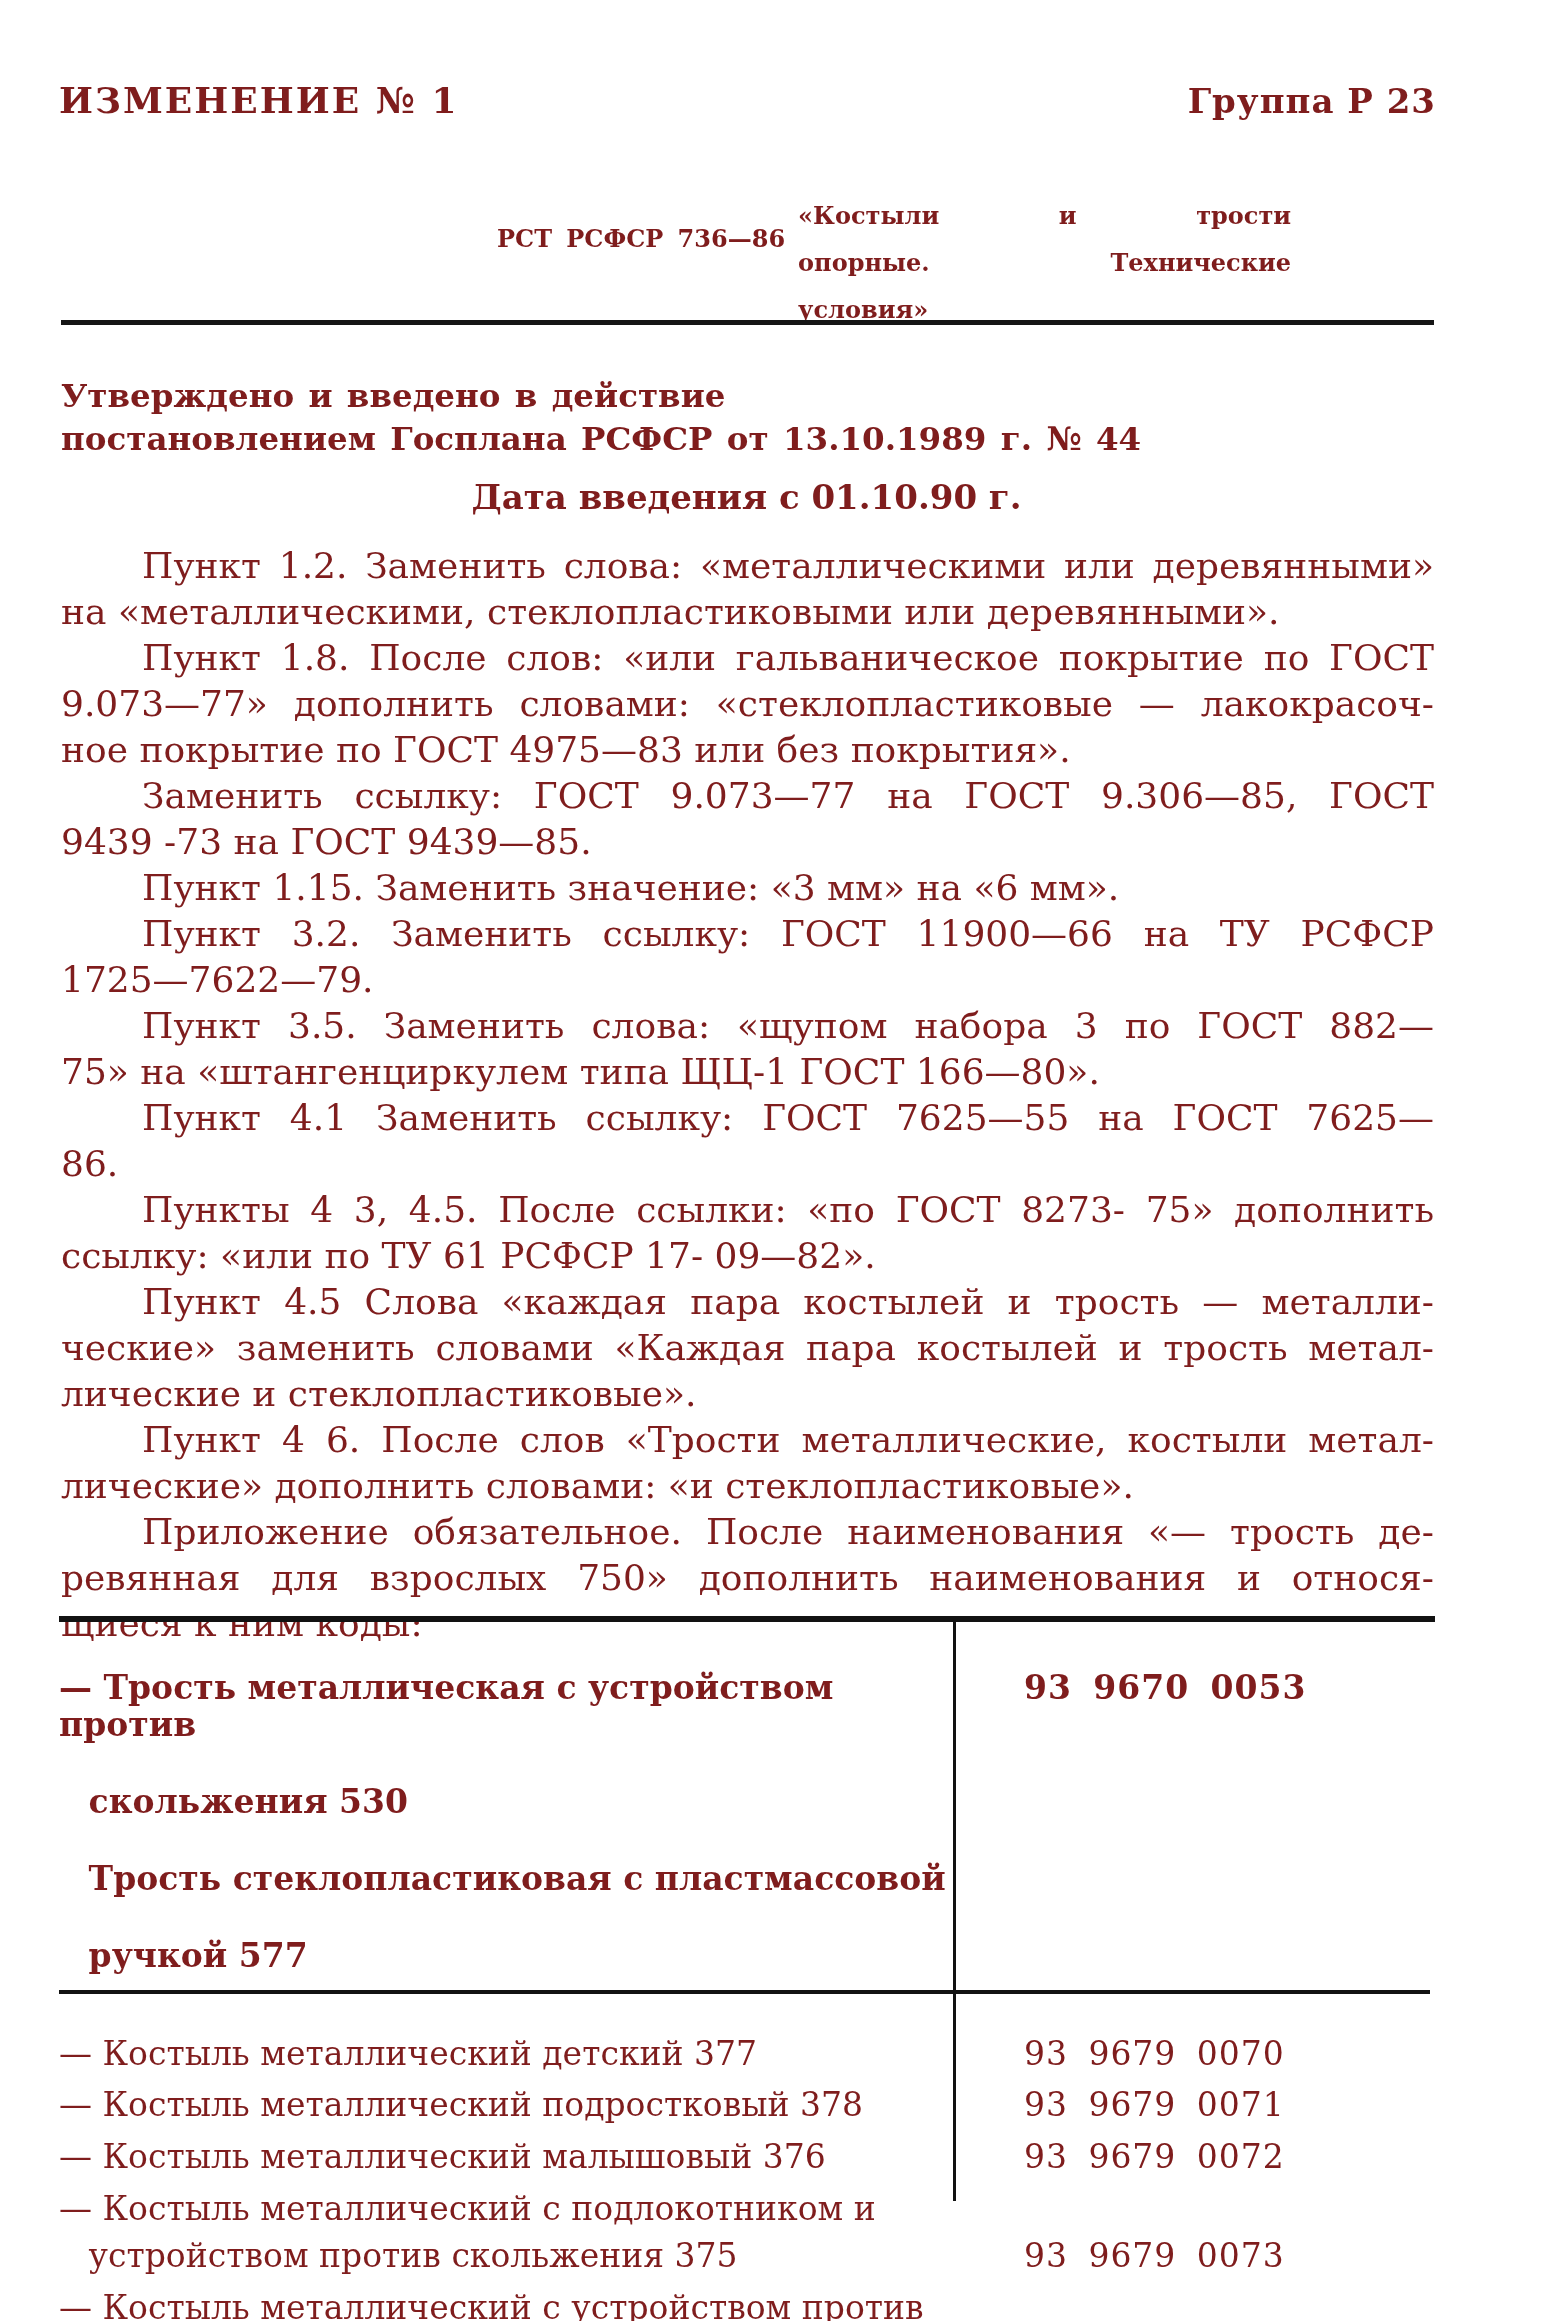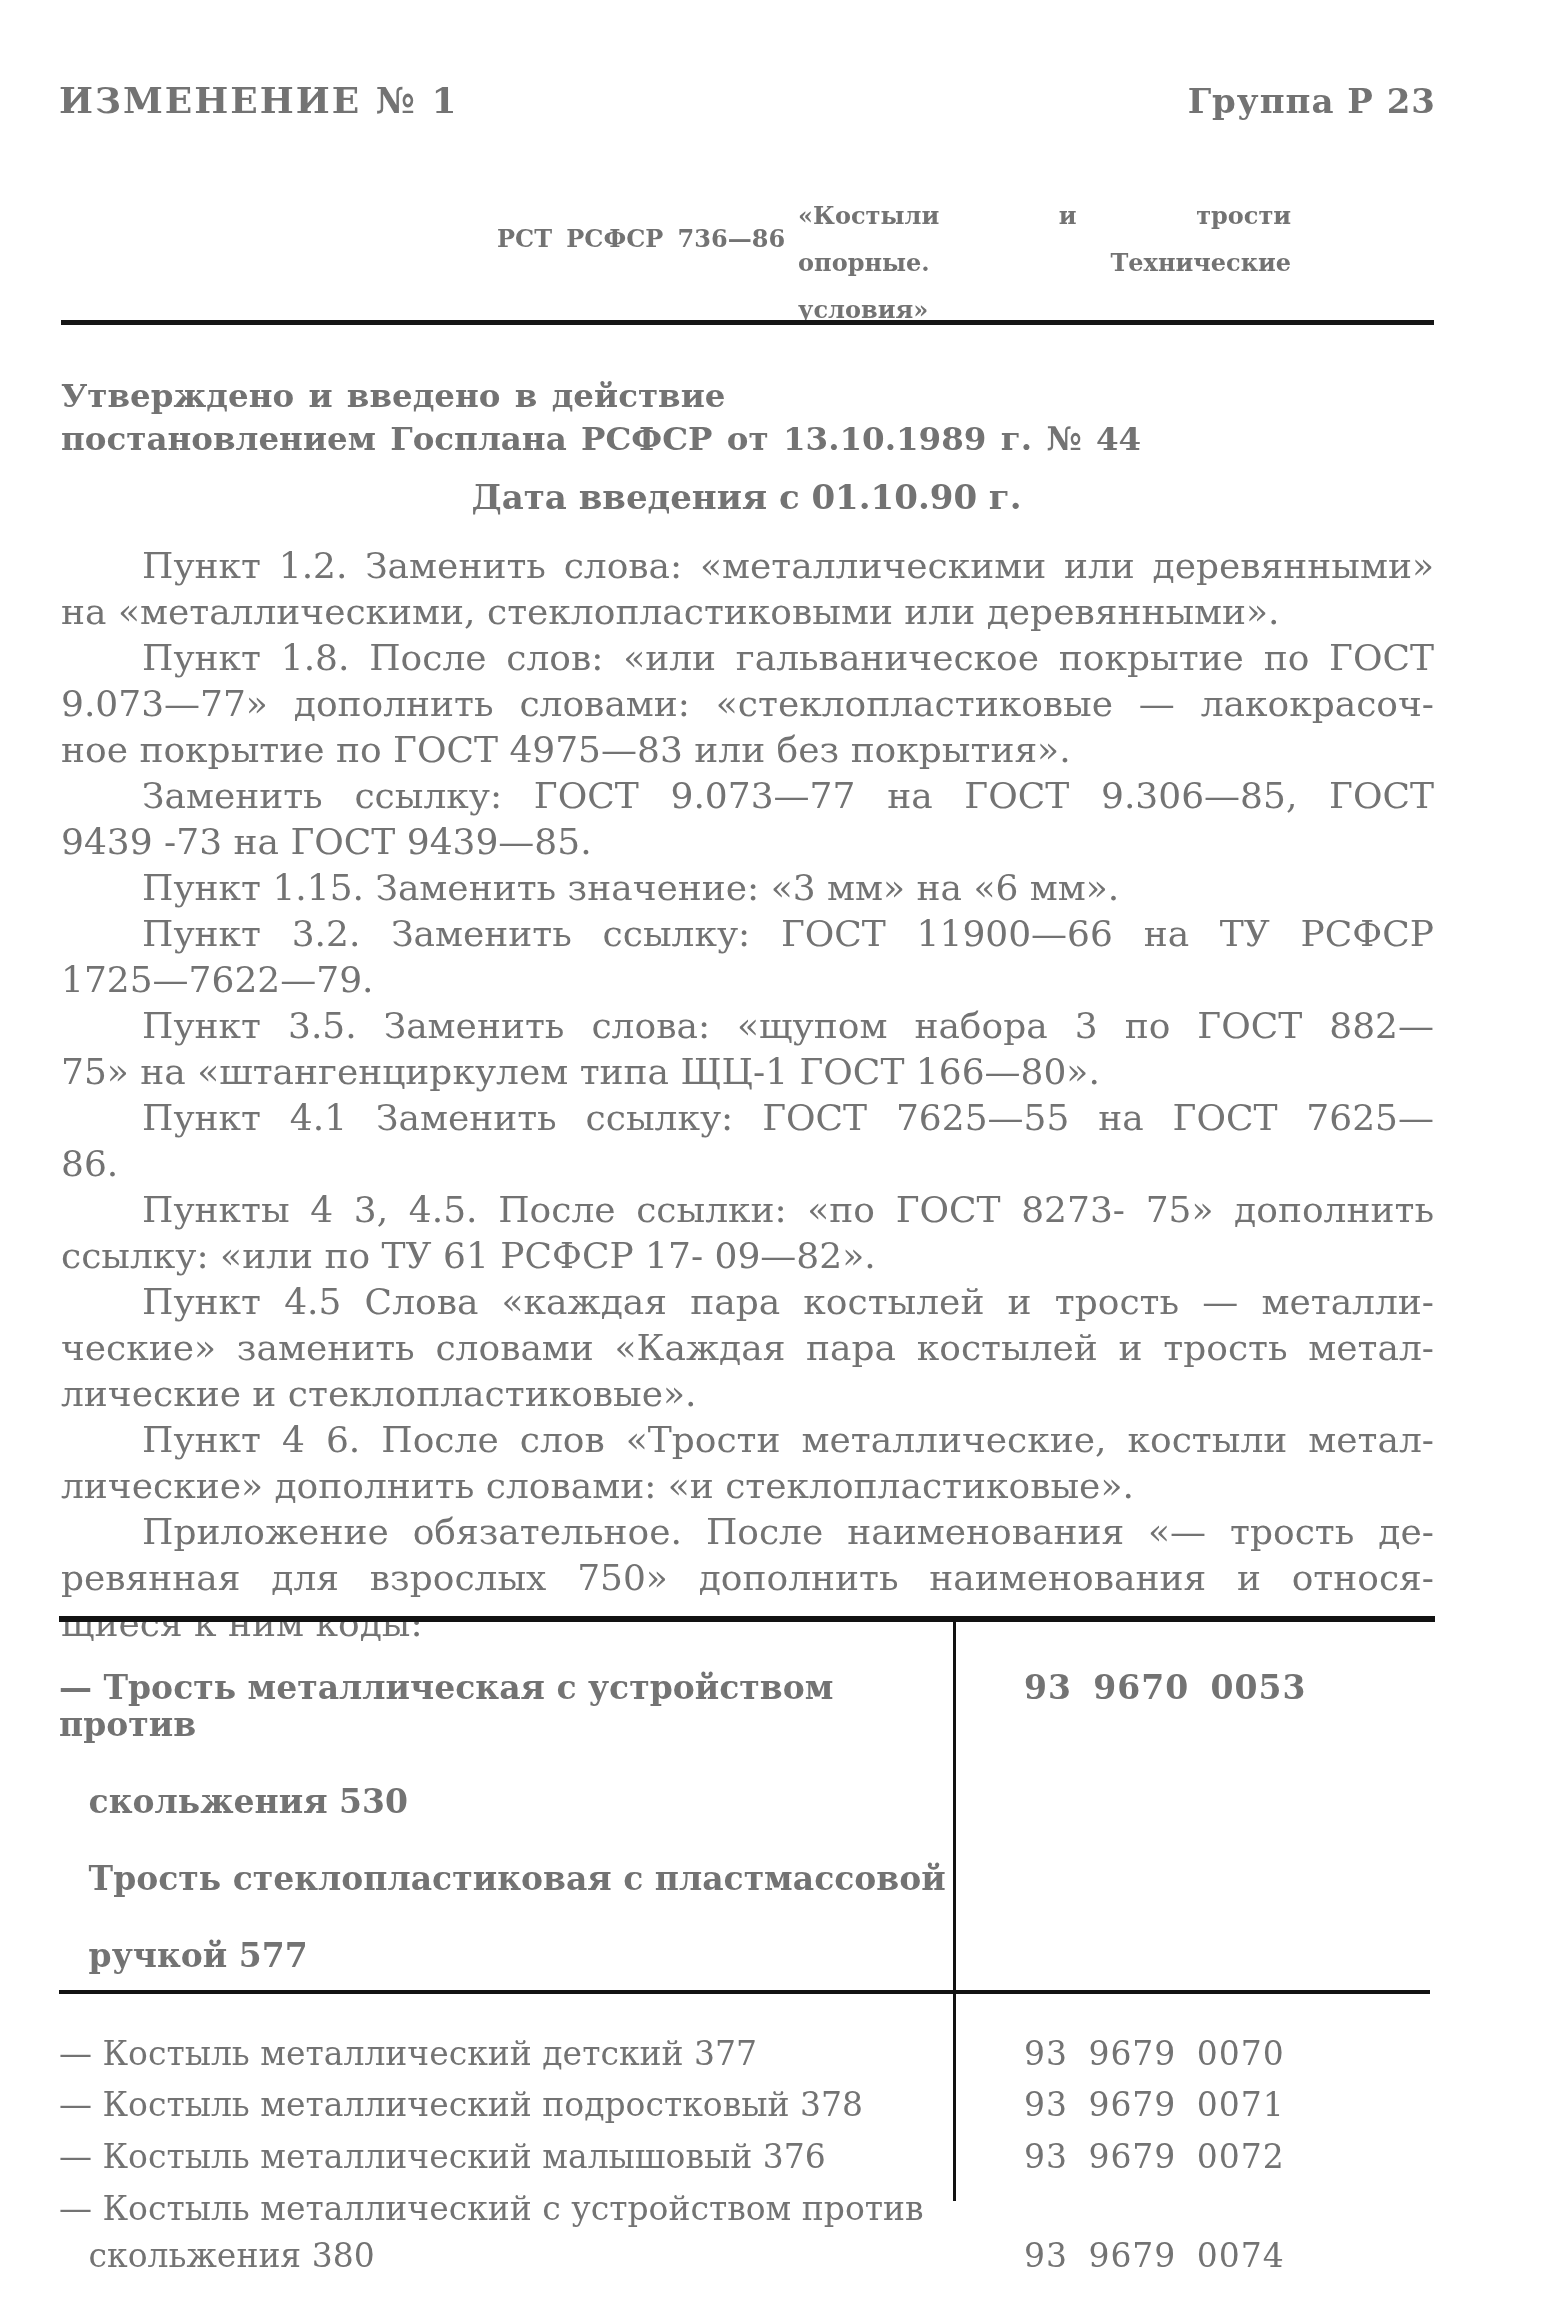--- a/index.html
+++ b/index.html
@@ -1,21 +1,21 @@
 <!DOCTYPE html>
 <html><head>
 <meta charset="utf-8">
 <style>
   html, body { margin: 0; padding: 0; background: #e8e8e8; }
   .page {
     position: relative;
     width: 1567px;
     height: 2322px;
     background: #ffffff;
-    color: #737373;
+    color: #7f1d1d;
     font-family: "DejaVu Serif", serif;
     overflow: hidden;
   }
   
   .topline {
     position: absolute;
     top: 79px; left: 59px; width: 1377px;
     display: flex; justify-content: space-between; align-items: baseline;
   }
   .change-label {
@@ -199,20 +199,27 @@
           <div class="code code-value">93 9679 0071</div>
         </div>
         <div class="t-row2">
           <div class="lines">
             <div class="iline">— Костыль металлический малышовый 376</div>
           </div>
           <div class="code code-value">93 9679 0072</div>
         </div>
         <div class="t-row2">
           <div class="lines">
+            <div class="iline">— Костыль металлический с подлокотником и</div>
+            <div class="iline">устройством против скольжения 375</div>
+          </div>
+          <div class="code code-value">93 9679 0073</div>
+        </div>
+        <div class="t-row2">
+          <div class="lines">
             <div class="iline">— Костыль металлический с устройством против</div>
             <div class="iline">скольжения 380</div>
           </div>
           <div class="code code-value">93 9679 0074</div>
         </div>
       </div>
   </div>
 
 </div>
 

